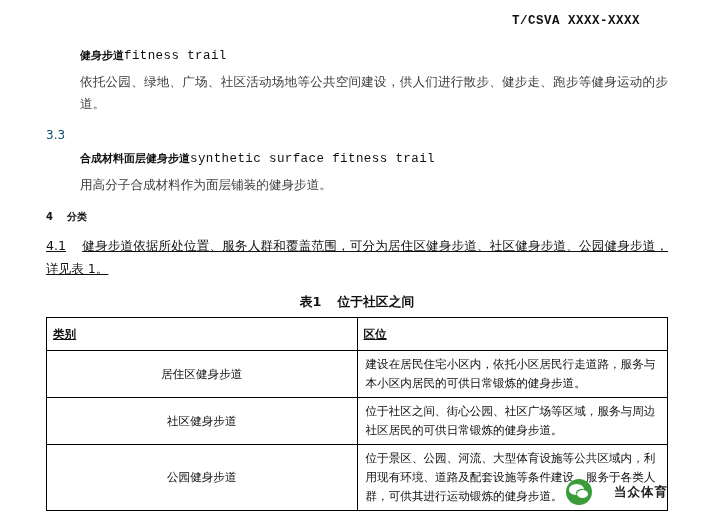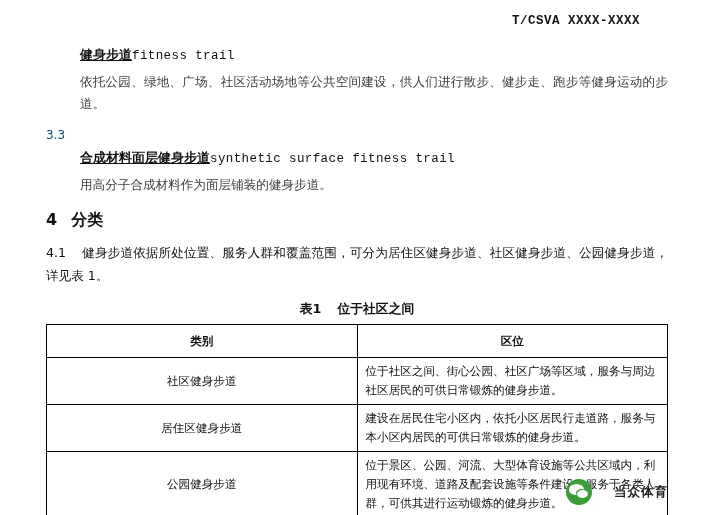--- a/index.html
+++ b/index.html
@@ -40,23 +40,22 @@
   .term-line {
     margin: 0 0 4px 0;
     padding-left: 34px;
     font-size: 13.5px;
     line-height: 21px;
     font-weight: 600;
     color: #111;
   }
   .term-cn {
     font-family: "DejaVu Sans", sans-serif;
-    font-size: 13px;
-    font-weight: 600;
-    text-decoration: underline;
+    font-size: 11px;
+    font-weight: 600;
   }
   .term-en {
     font-family: "Liberation Mono", monospace;
     font-size: 12.5px;
     letter-spacing: 0.4px;
     font-weight: 500;
   }
   .para {
     margin: 3px 0 6px 0;
     padding-left: 34px;
@@ -69,34 +68,35 @@
   .clause-num {
     margin: 10px 0 2px 0;
     font-family: "DejaVu Sans", sans-serif;
     font-size: 12px;
     line-height: 20px;
     color: #0c4a6e;
   }
   .section-head {
     margin: 14px 0 10px 0;
     font-family: "DejaVu Sans", sans-serif;
-    font-size: 16px;
+    font-size: 10px;
     font-weight: 700;
     color: #111;
   }
   .section-head .sec-no {
     margin-right: 14px;
   }
   .numbered-para {
     margin: 8px 0 6px 0;
     font-family: "DejaVu Sans", sans-serif;
     font-size: 12.6px;
     line-height: 23px;
     color: #111;
     text-align: justify;
+    text-decoration: underline;
   }
   .numbered-para .np-no {
     margin-right: 16px;
   }
   .table-title {
     text-align: center;
     font-family: "DejaVu Sans", sans-serif;
     font-size: 12.8px;
     font-weight: 700;
     margin: 14px 0 6px 0;
@@ -115,23 +115,24 @@
   table.classification th,
   table.classification td {
     border: 1px solid #000;
     font-size: 11.6px;
     line-height: 19px;
     color: #111;
     padding: 4px 6px;
     vertical-align: middle;
   }
   table.classification th {
-    text-align: center;
+    text-align: left;
     font-weight: 700;
     height: 24px;
+    text-decoration: underline;
   }
   table.classification td.cat {
     text-align: center;
     width: 112px;
     font-weight: 400;
   }
   table.classification td.desc {
     text-align: left;
     padding-left: 8px;
   }
@@ -217,26 +218,26 @@
 
     <table class="classification">
       <thead>
         <tr>
           <th>类别</th>
           <th>区位</th>
         </tr>
       </thead>
       <tbody>
         <tr>
+          <td class="cat">居住区健身步道</td>
+          <td class="desc">建设在居民住宅小区内，依托小区居民行走道路，服务与本小区内居民的可供日常锻炼的健身步道。</td>
+        </tr>
+        <tr>
           <td class="cat">社区健身步道</td>
           <td class="desc">位于社区之间、街心公园、社区广场等区域，服务与周边社区居民的可供日常锻炼的健身步道。</td>
-        </tr>
-        <tr>
-          <td class="cat">居住区健身步道</td>
-          <td class="desc">建设在居民住宅小区内，依托小区居民行走道路，服务与本小区内居民的可供日常锻炼的健身步道。</td>
         </tr>
         <tr>
           <td class="cat">公园健身步道</td>
           <td class="desc">位于景区、公园、河流、大型体育设施等公共区域内，利用现有环境、道路及配套设施等条件建设，服务于各类人群，可供其进行运动锻炼的健身步道。</td>
         </tr>
       </tbody>
     </table>
 
   </div>
 

